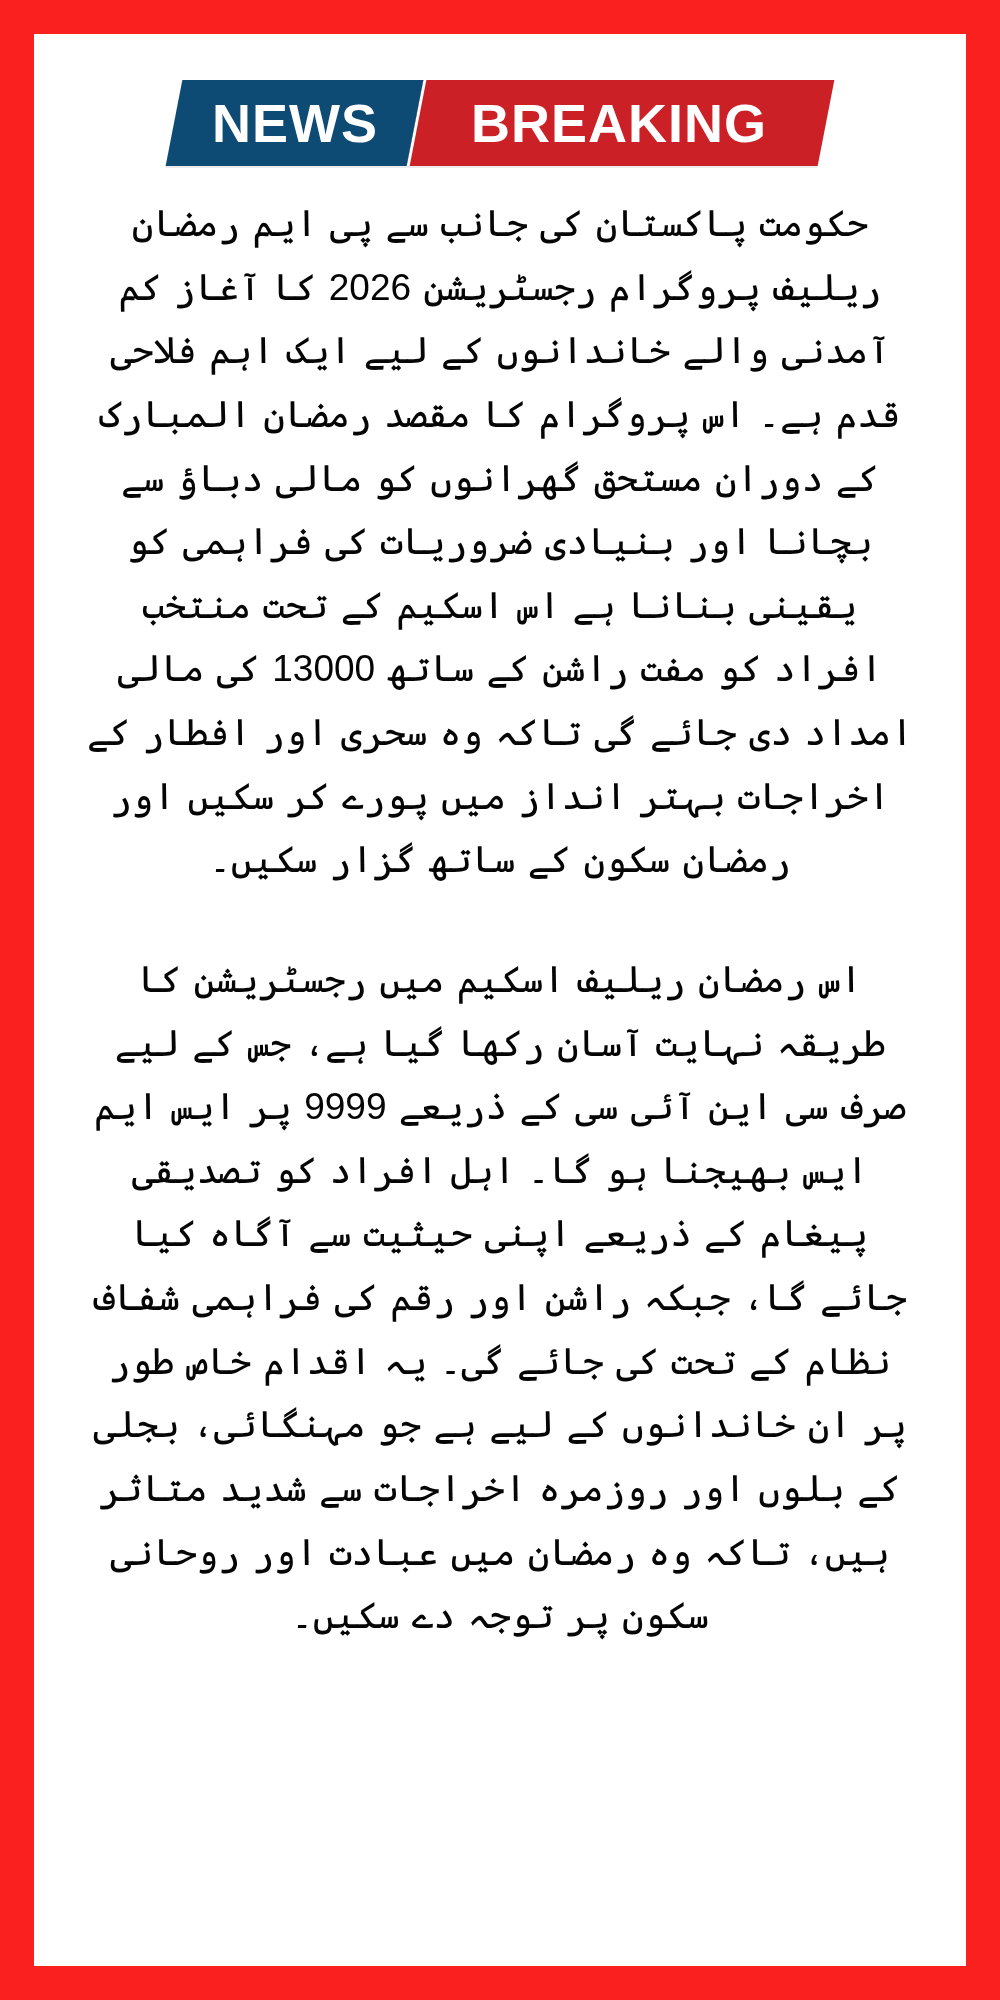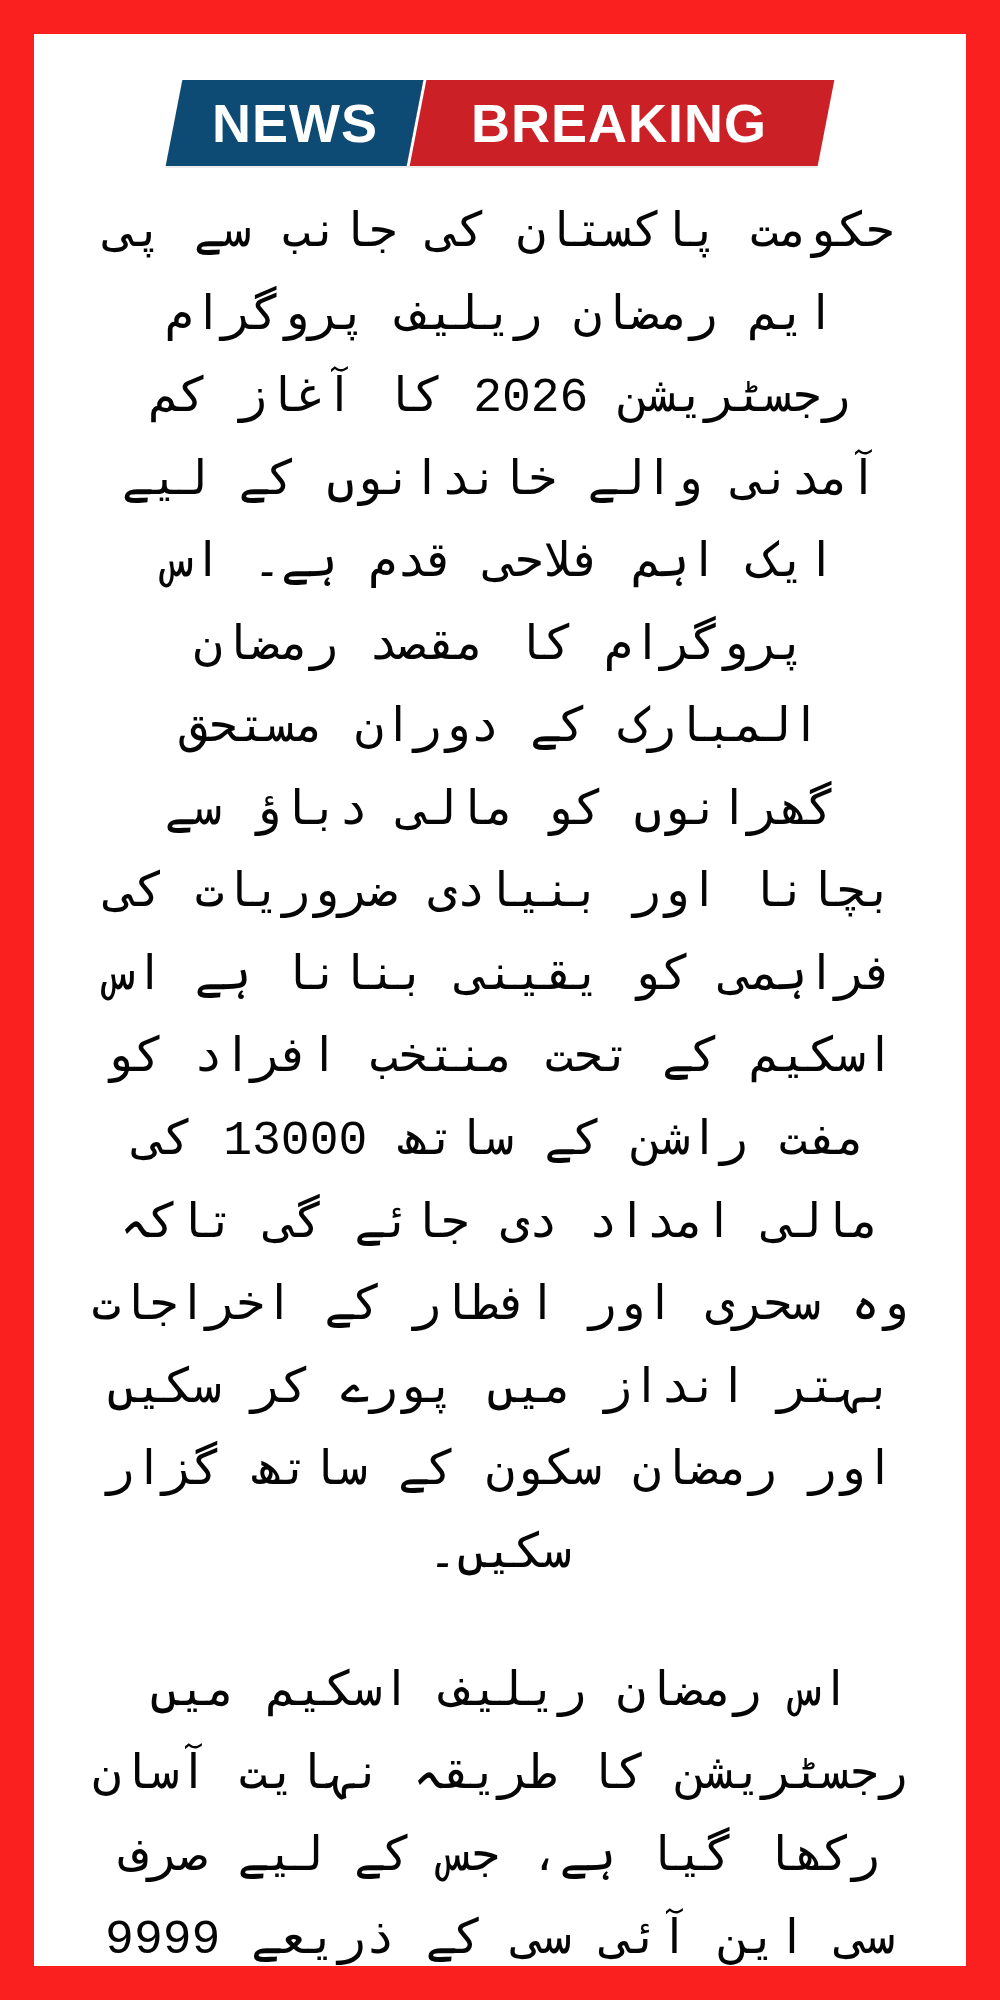--- a/index.html
+++ b/index.html
@@ -77,22 +77,22 @@
   .banner .txt-news { font-size: 54px; padding: 0 10px; }
 
   
   .article {
     width: 100%;
     padding: 0 18px;
     direction: rtl;
     text-align: center;
   }
   .para {
-    font-family: Liberation Mono, monospace;
-    font-size: 48px;
+    font-family: Liberation Sans, sans-serif;
+    font-size: 37px;
     line-height: 1.72;
     color: #050505;
     text-align: center;
     margin: 0 0 34px 0;
     word-spacing: 2px;
   }
   .para.second {
     margin-top: 56px;
     margin-bottom: 0;
   }

